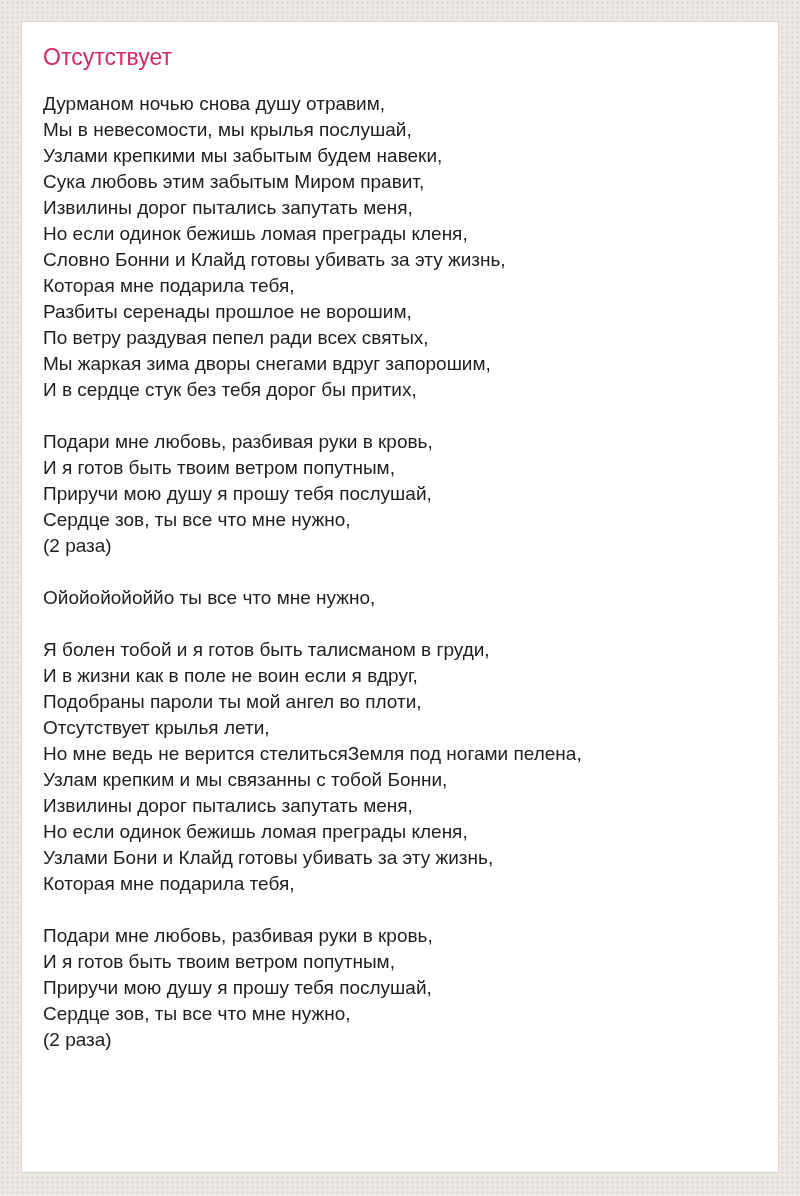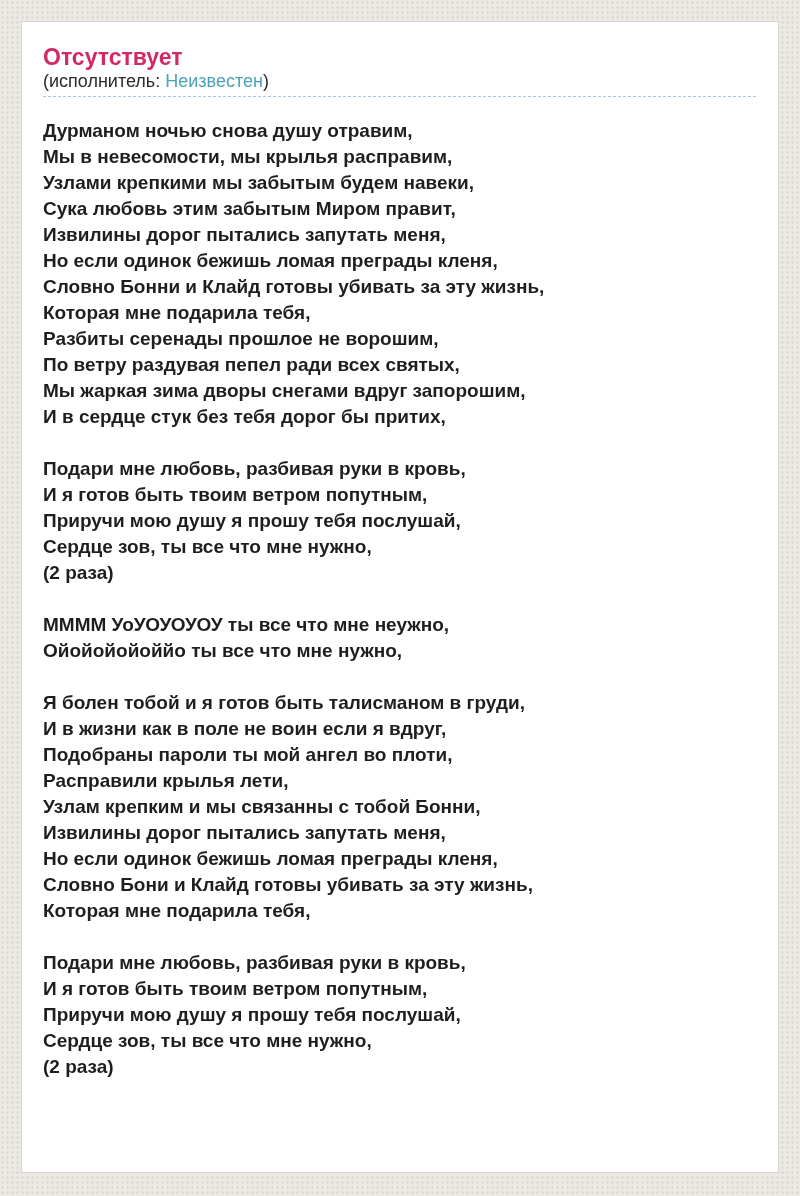--- a/index.html
+++ b/index.html
@@ -26,90 +26,89 @@
   }
   .card {
     margin: 21px 21px 23px 21px;
     min-height: 1152px;
     background: var(--color_card_bg);
     border: 1px solid var(--color_card_border);
     padding: 23px 22px 20px 21px;
   }
   .song-title {
     font-size: 23px;
-    font-weight: 700;
+    font-weight: 400;
     line-height: 25px;
     color: var(--color_title);
     margin-bottom: 1px;
   }
   .artist-row {
     font-size: 18px;
     line-height: 20px;
     color: var(--color_subtitle_text);
     border-bottom: 1px dashed var(--color_separator);
     padding-bottom: 5px;
   }
   .artist-link {
     color: var(--color_artist_link);
     text-decoration: none;
     cursor: pointer;
   }
   .lyrics {
     margin-top: 21px;
     color: var(--color_body_text);
   }
-  .stanza { margin-bottom: 26px; font-weight: bold; }
+  .stanza { margin-bottom: 26px; }
   .stanza:last-child { margin-bottom: 0; }
   .line {
     font-size: 19px;
     line-height: 26px;
     white-space: pre-wrap;
   }
 </style>
 </head>
 <body>
 
 <div class="card">
   <h1 class="song-title">Отсутствует</h1>
-  <div class="artist-row"><span>(исполнитель: </span><a class="artist-link">Неизвестен</a><span>)</span></div>
   <div class="lyrics">
       <div class="stanza">
         <div class="line">Дурманом ночью снова душу отравим,</div>
-        <div class="line">Мы в невесомости, мы крылья расправим,</div>
+        <div class="line">Мы в невесомости, мы крылья послушай,</div>
         <div class="line">Узлами крепкими мы забытым будем навеки,</div>
         <div class="line">Сука любовь этим забытым Миром правит,</div>
         <div class="line">Извилины дорог пытались запутать меня,</div>
         <div class="line">Но если одинок бежишь ломая преграды кленя,</div>
         <div class="line">Словно Бонни и Клайд готовы убивать за эту жизнь,</div>
         <div class="line">Которая мне подарила тебя,</div>
         <div class="line">Разбиты серенады прошлое не ворошим,</div>
         <div class="line">По ветру раздувая пепел ради всех святых,</div>
         <div class="line">Мы жаркая зима дворы снегами вдруг запорошим,</div>
         <div class="line">И в сердце стук без тебя дорог бы притих,</div>
       </div>
       <div class="stanza">
         <div class="line">Подари мне любовь, разбивая руки в кровь,</div>
         <div class="line">И я готов быть твоим ветром попутным,</div>
         <div class="line">Приручи мою душу я прошу тебя послушай,</div>
         <div class="line">Сердце зов, ты все что мне нужно,</div>
         <div class="line">(2 раза)</div>
       </div>
       <div class="stanza">
-        <div class="line">ММММ УоУОУОУОУ ты все что мне неужно,</div>
         <div class="line">Ойойойойоййо ты все что мне нужно,</div>
       </div>
       <div class="stanza">
         <div class="line">Я болен тобой и я готов быть талисманом в груди,</div>
         <div class="line">И в жизни как в поле не воин если я вдруг,</div>
         <div class="line">Подобраны пароли ты мой ангел во плоти,</div>
-        <div class="line">Расправили крылья лети,</div>
+        <div class="line">Отсутствует крылья лети,</div>
+        <div class="line">Но мне ведь не верится стелитьсяЗемля под ногами пелена,</div>
         <div class="line">Узлам крепким и мы связанны с тобой Бонни,</div>
         <div class="line">Извилины дорог пытались запутать меня,</div>
         <div class="line">Но если одинок бежишь ломая преграды кленя,</div>
-        <div class="line">Словно Бони и Клайд готовы убивать за эту жизнь,</div>
+        <div class="line">Узлами Бони и Клайд готовы убивать за эту жизнь,</div>
         <div class="line">Которая мне подарила тебя,</div>
       </div>
       <div class="stanza">
         <div class="line">Подари мне любовь, разбивая руки в кровь,</div>
         <div class="line">И я готов быть твоим ветром попутным,</div>
         <div class="line">Приручи мою душу я прошу тебя послушай,</div>
         <div class="line">Сердце зов, ты все что мне нужно,</div>
         <div class="line">(2 раза)</div>
       </div>
     </div>

